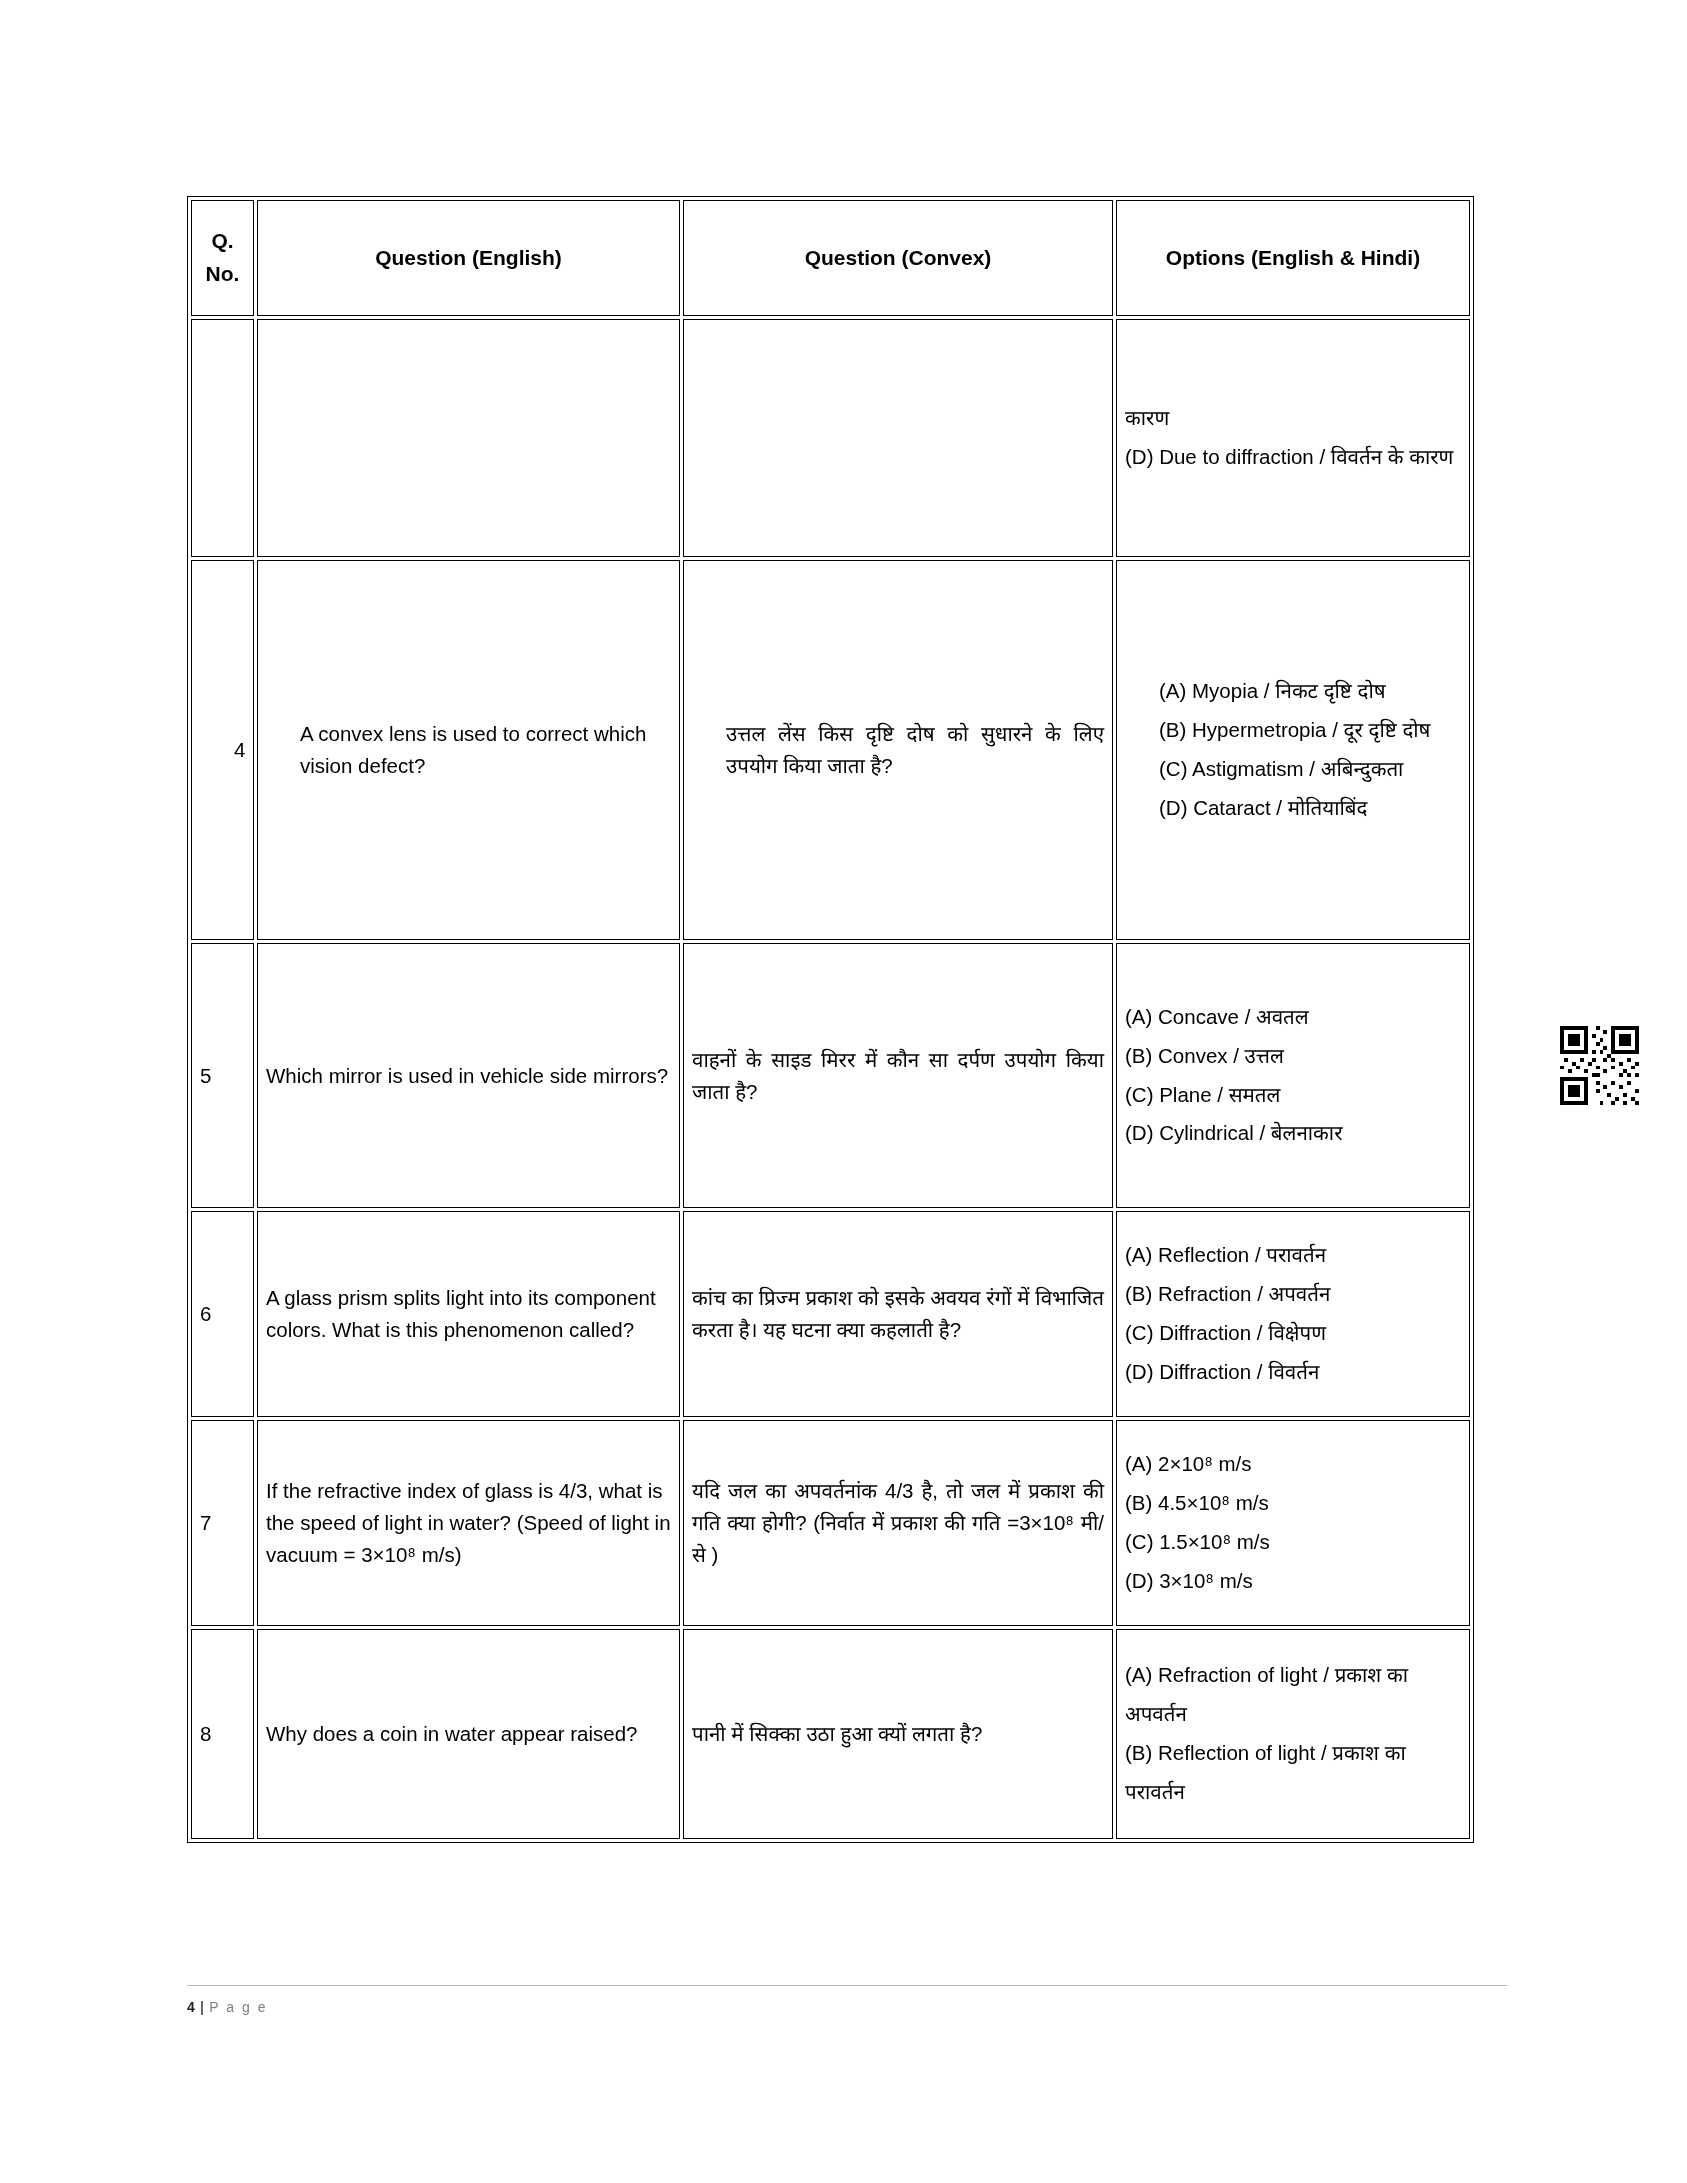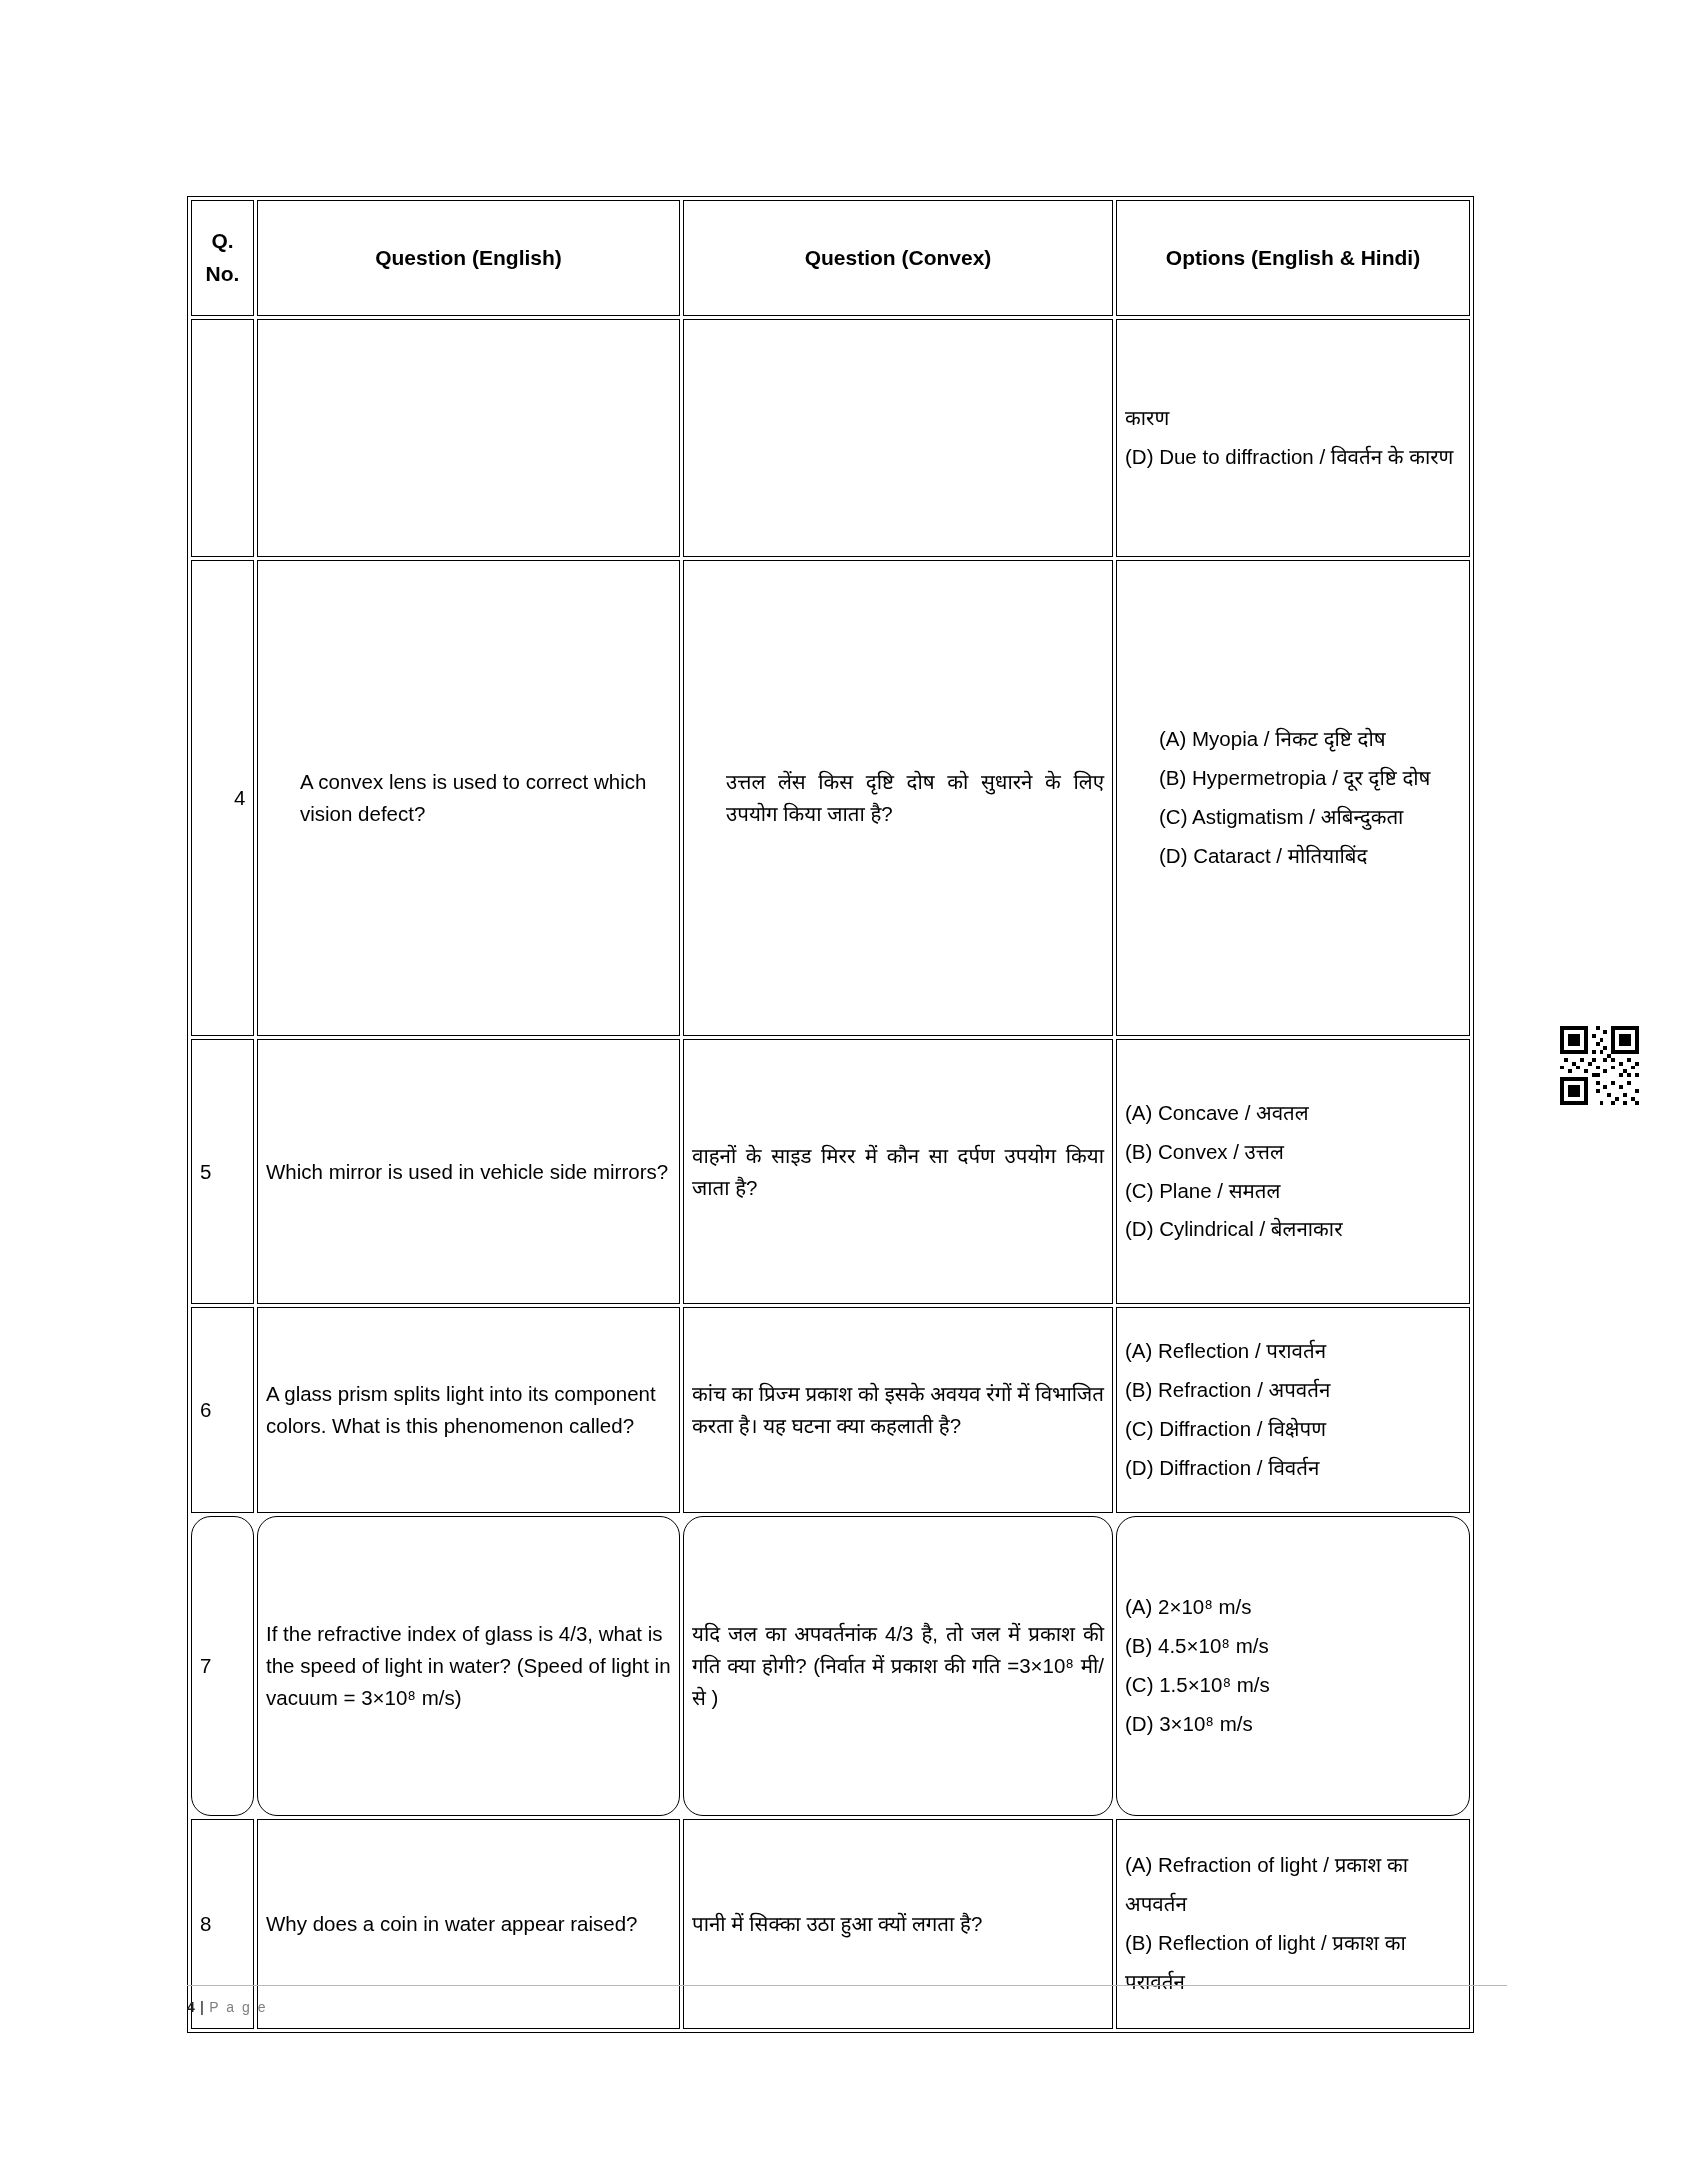--- a/index.html
+++ b/index.html
@@ -52,24 +52,24 @@
   }
   td.qno-cell { text-align: left; font-size: 20.5px; }
   td.eng-cell { text-align: left; line-height: 1.6; }
   td.hin-cell { text-align: justify; line-height: 2.05; }
   td.opt-cell { text-align: left; }
   td.opt-cell .opt { line-height: 1.9; }
   td.top-align { vertical-align: top; }
   
   tr.h-head > th { height: 116px; }
   tr.h-r0 > td { height: 238px; }
-  tr.h-r1 > td { height: 476px; padding-left: 42px; }
+  tr.h-r1 > td { height: 380px; padding-left: 42px; }
   tr.h-r2 > td { height: 265px; margin-top: 20px; }
   tr.h-r3 > td { height: 206px; }
-  tr.h-r4 > td { height: 300px; border-radius: 20px; }
+  tr.h-r4 > td { height: 206px; }
   tr.h-r5 > td { height: 210px; }
   
   .footer-rule {
     position: absolute;
     left: 187px;
     top: 1985px;
     width: 1320px;
     height: 1.3px;
     background: #b8b8b8;
   }

